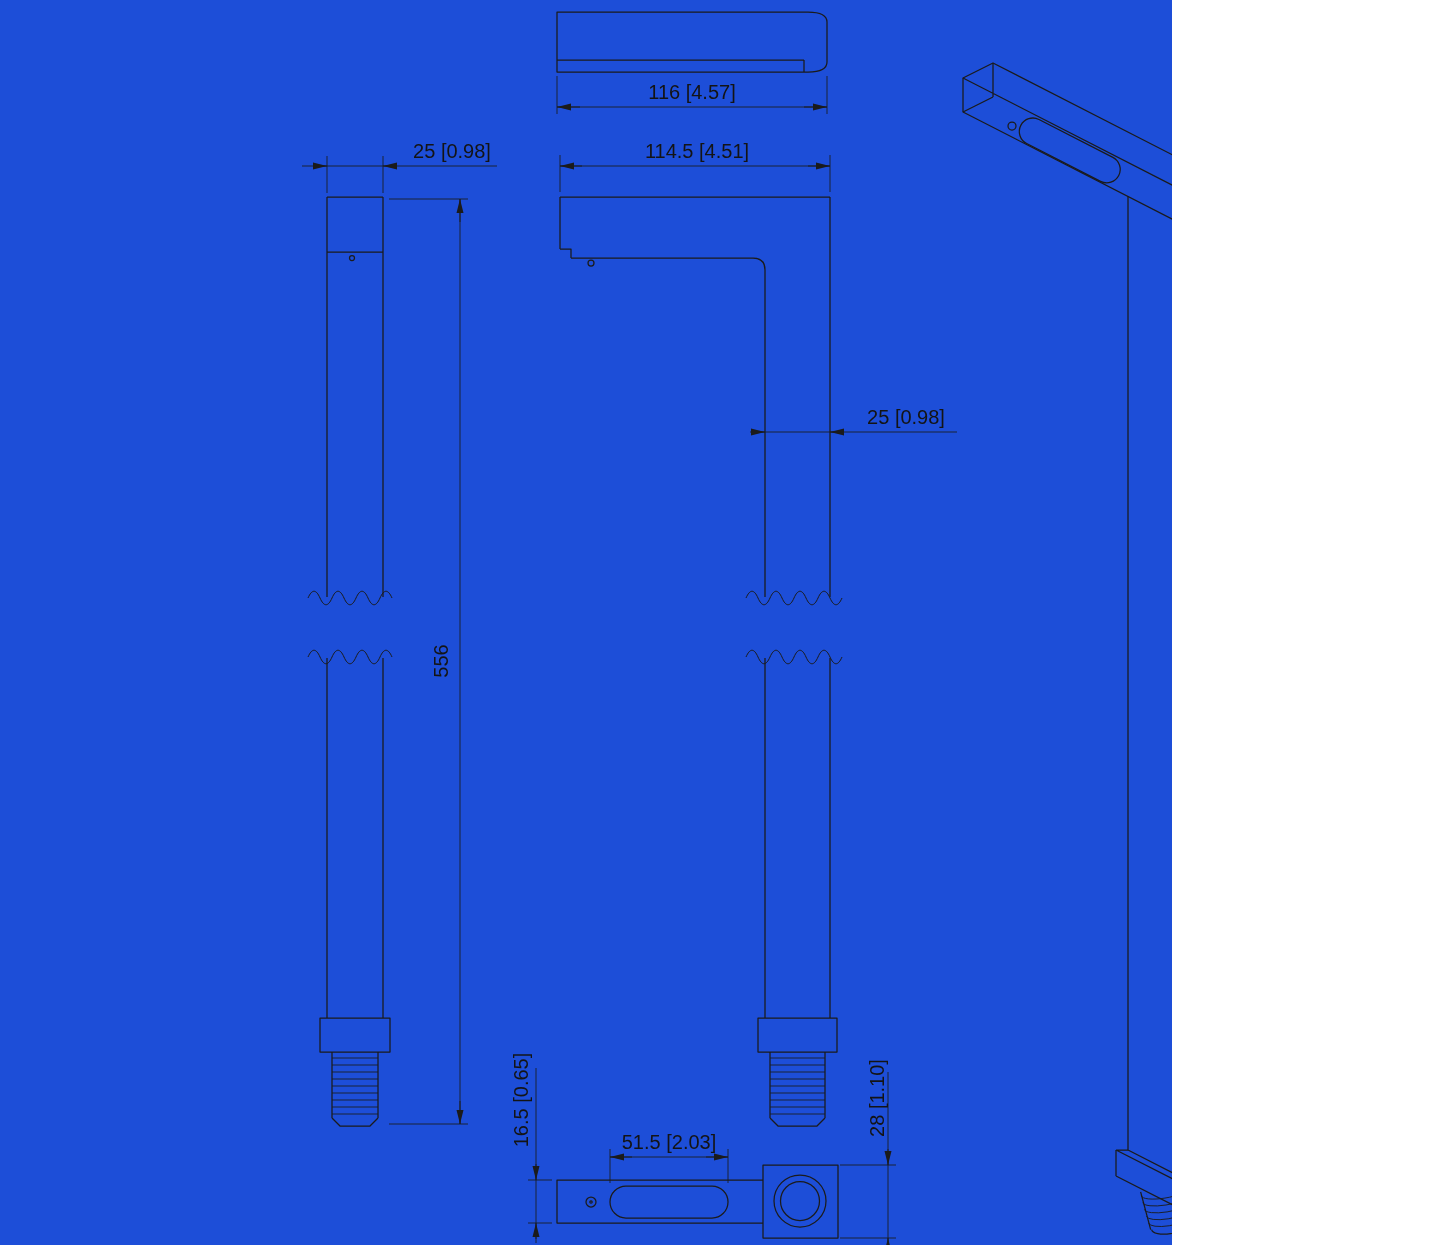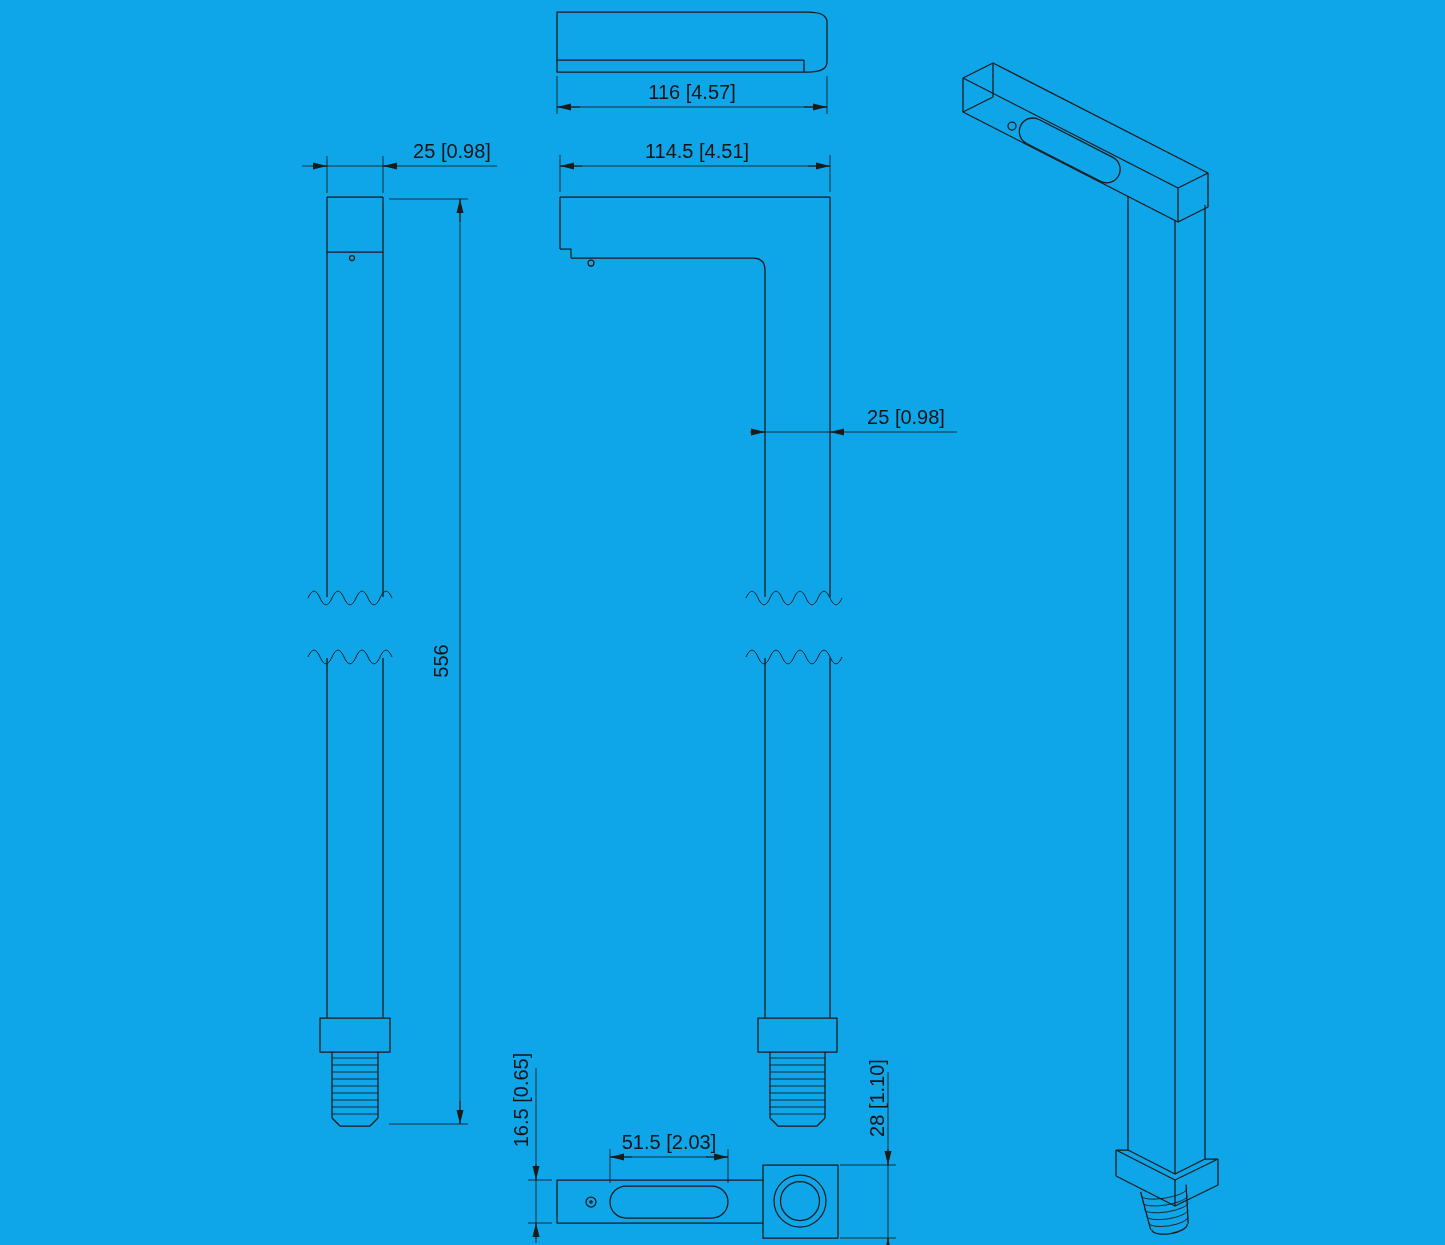--- a/index.html
+++ b/index.html
@@ -1,16 +1,16 @@
 <!DOCTYPE html>
 <html><head>
 <meta charset="utf-8">
 <style>
   html,body{margin:0;padding:0;background:#ffffff;}
-  .stage{width:1445px;height:1245px;position:relative;background:#0ea5e9;overflow:hidden;}
+  .stage{width:1172px;height:1245px;position:relative;background:#1d4ed8;overflow:hidden;}
   svg{display:block;}
   .g{stroke:#1b1b1b;stroke-width:1.25;fill:none;stroke-linejoin:round;stroke-linecap:butt;}
   .thin{stroke:#1b1b1b;stroke-width:0.85;fill:none;}
   .wave{stroke:#1b1b1b;stroke-width:1;fill:none;}
   text{font-family:"Liberation Sans",sans-serif;font-size:20px;fill:#141414;}
   marker path{fill:#1b1b1b;stroke:none;}
 </style>
 </head>
 <body>
 

